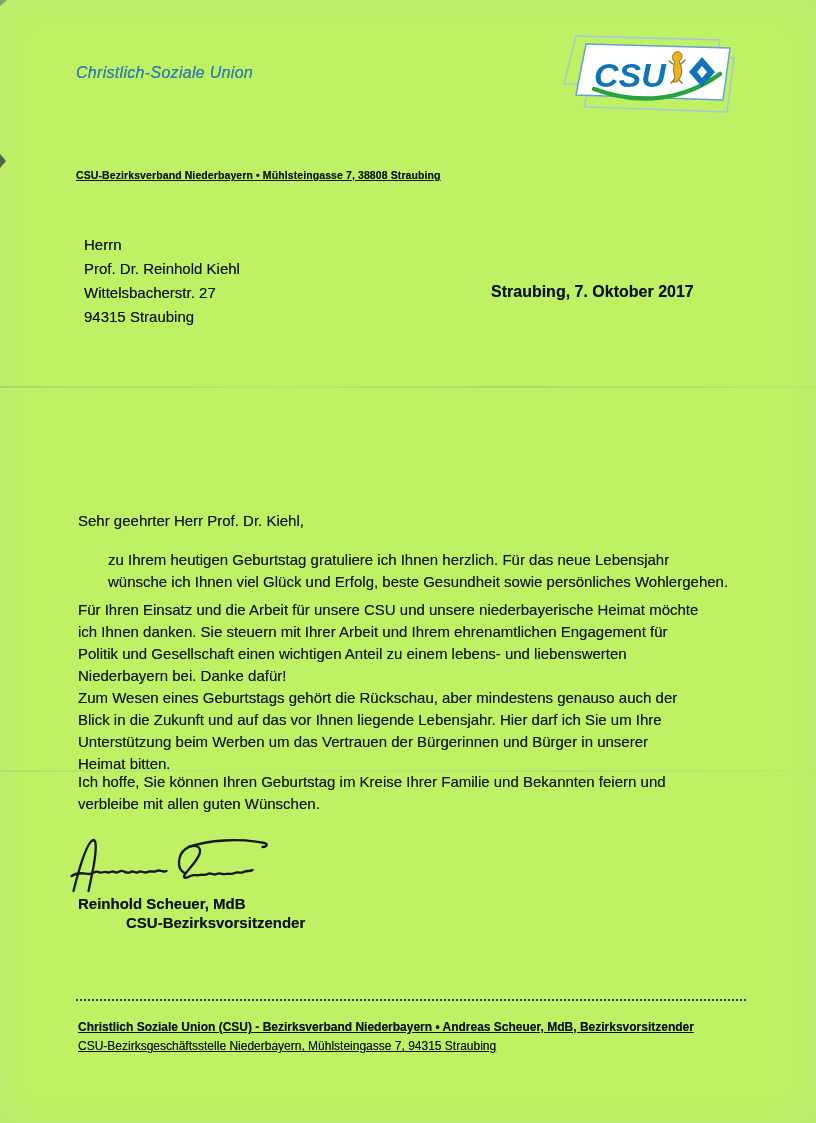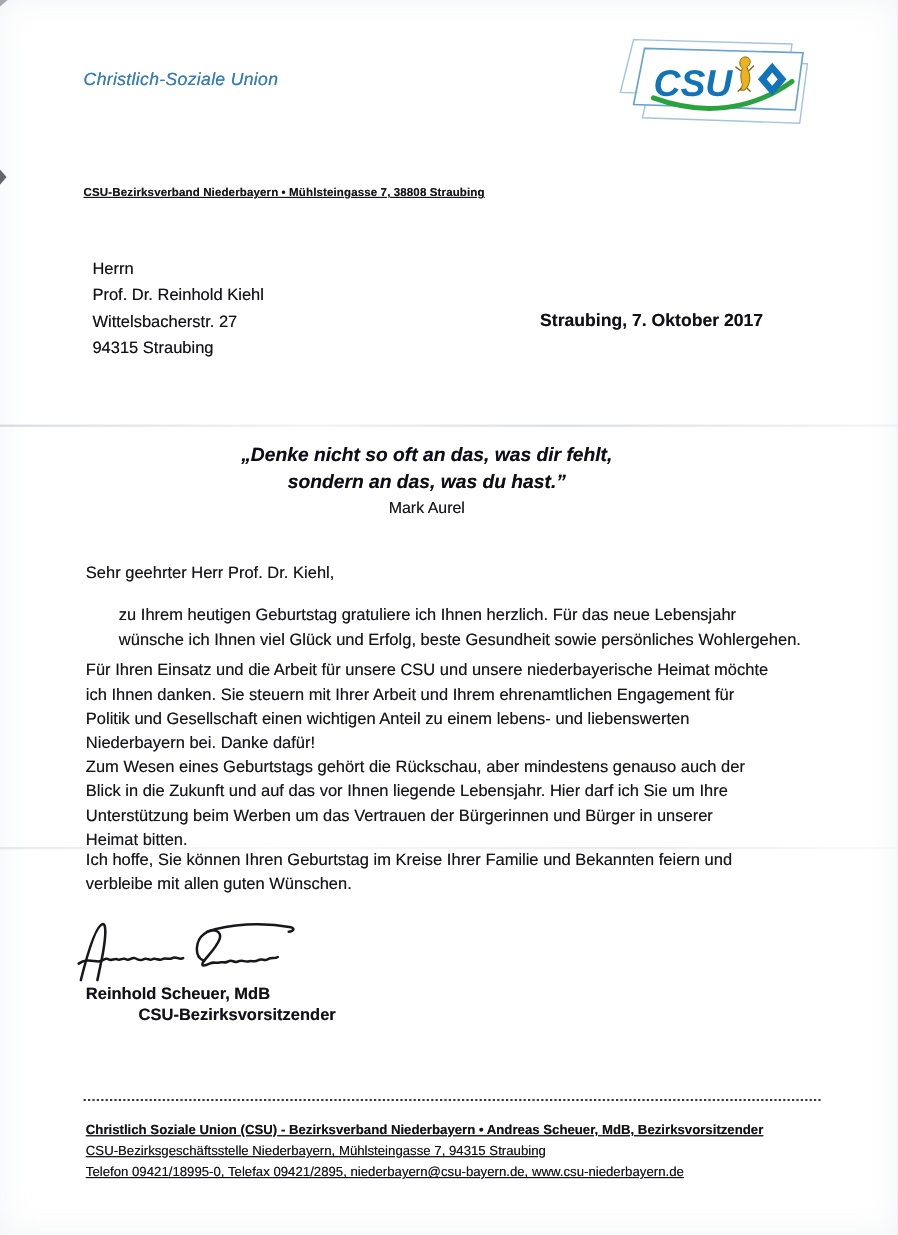--- a/index.html
+++ b/index.html
@@ -1,20 +1,20 @@
 <!DOCTYPE html>
 <html><head>
 <meta charset="utf-8">
 <style>
   html,body{margin:0;padding:0;background:#e9e9ea;}
   .page{
     position:relative;
     width:816px;height:1123px;
     margin:0 auto;
-    background:#ffffff;
+    background:#bef264;
     overflow:hidden;
     font-family:"Liberation Sans",sans-serif;
     color:#16161e;
     box-shadow:inset 0 0 30px rgba(175,185,200,.16);
   }
   .ink{ text-shadow:0 0 .5px rgba(20,20,30,.6); }
 
   
   .org-name{
     position:absolute;left:76px;top:64px;
@@ -112,25 +112,20 @@
 
   <div class="recipient ink">
     <div>Herrn</div>
     <div>Prof. Dr. Reinhold Kiehl</div>
     <div>Wittelsbacherstr. 27</div>
     <div>94315 Straubing</div>
   </div>
 
   <div class="dateline ink">Straubing, 7. Oktober 2017</div>
 
-  <div class="quote-block">
-    <div class="quote-text ink">„Denke nicht so oft an das, was dir fehlt,
-sondern an das, was du hast.”</div>
-    <div class="quote-attrib ink">Mark Aurel</div>
-  </div>
 
   <div class="body-text salutation ink">Sehr geehrter Herr Prof. Dr. Kiehl,</div>
   <div class="body-text para p1 ink">zu Ihrem heutigen Geburtstag gratuliere ich Ihnen herzlich. Für das neue Lebensjahr
 wünsche ich Ihnen viel Glück und Erfolg, beste Gesundheit sowie persönliches Wohlergehen.</div>
   <div class="body-text para p2 ink">Für Ihren Einsatz und die Arbeit für unsere CSU und unsere niederbayerische Heimat möchte
 ich Ihnen danken. Sie steuern mit Ihrer Arbeit und Ihrem ehrenamtlichen Engagement für
 Politik und Gesellschaft einen wichtigen Anteil zu einem lebens- und liebenswerten
 Niederbayern bei. Danke dafür!</div>
   <div class="body-text para p3 ink">Zum Wesen eines Geburtstags gehört die Rückschau, aber mindestens genauso auch der
 Blick in die Zukunft und auf das vor Ihnen liegende Lebensjahr. Hier darf ich Sie um Ihre
@@ -147,16 +142,15 @@
       <path d="M122,16 C142,9 172,7 198,12 C202,13 200,16 196,16"></path>
     </g>
   </svg>
   <div class="sig-name ink">Reinhold Scheuer, MdB</div>
   <div class="sig-title ink">CSU-Bezirksvorsitzender</div>
 
   <div class="dotted-separator"></div>
   <div class="footer">
     <div class="f-bold ink">Christlich Soziale Union (CSU) - Bezirksverband Niederbayern • Andreas Scheuer, MdB, Bezirksvorsitzender</div>
     <div class="ink">CSU-Bezirksgeschäftsstelle Niederbayern, Mühlsteingasse 7, 94315 Straubing</div>
-    <div class="ink">Telefon 09421/18995-0, Telefax 09421/2895, niederbayern@csu-bayern.de,  www.csu-niederbayern.de</div>
   </div>
 
 </div>
 
 </body></html>

